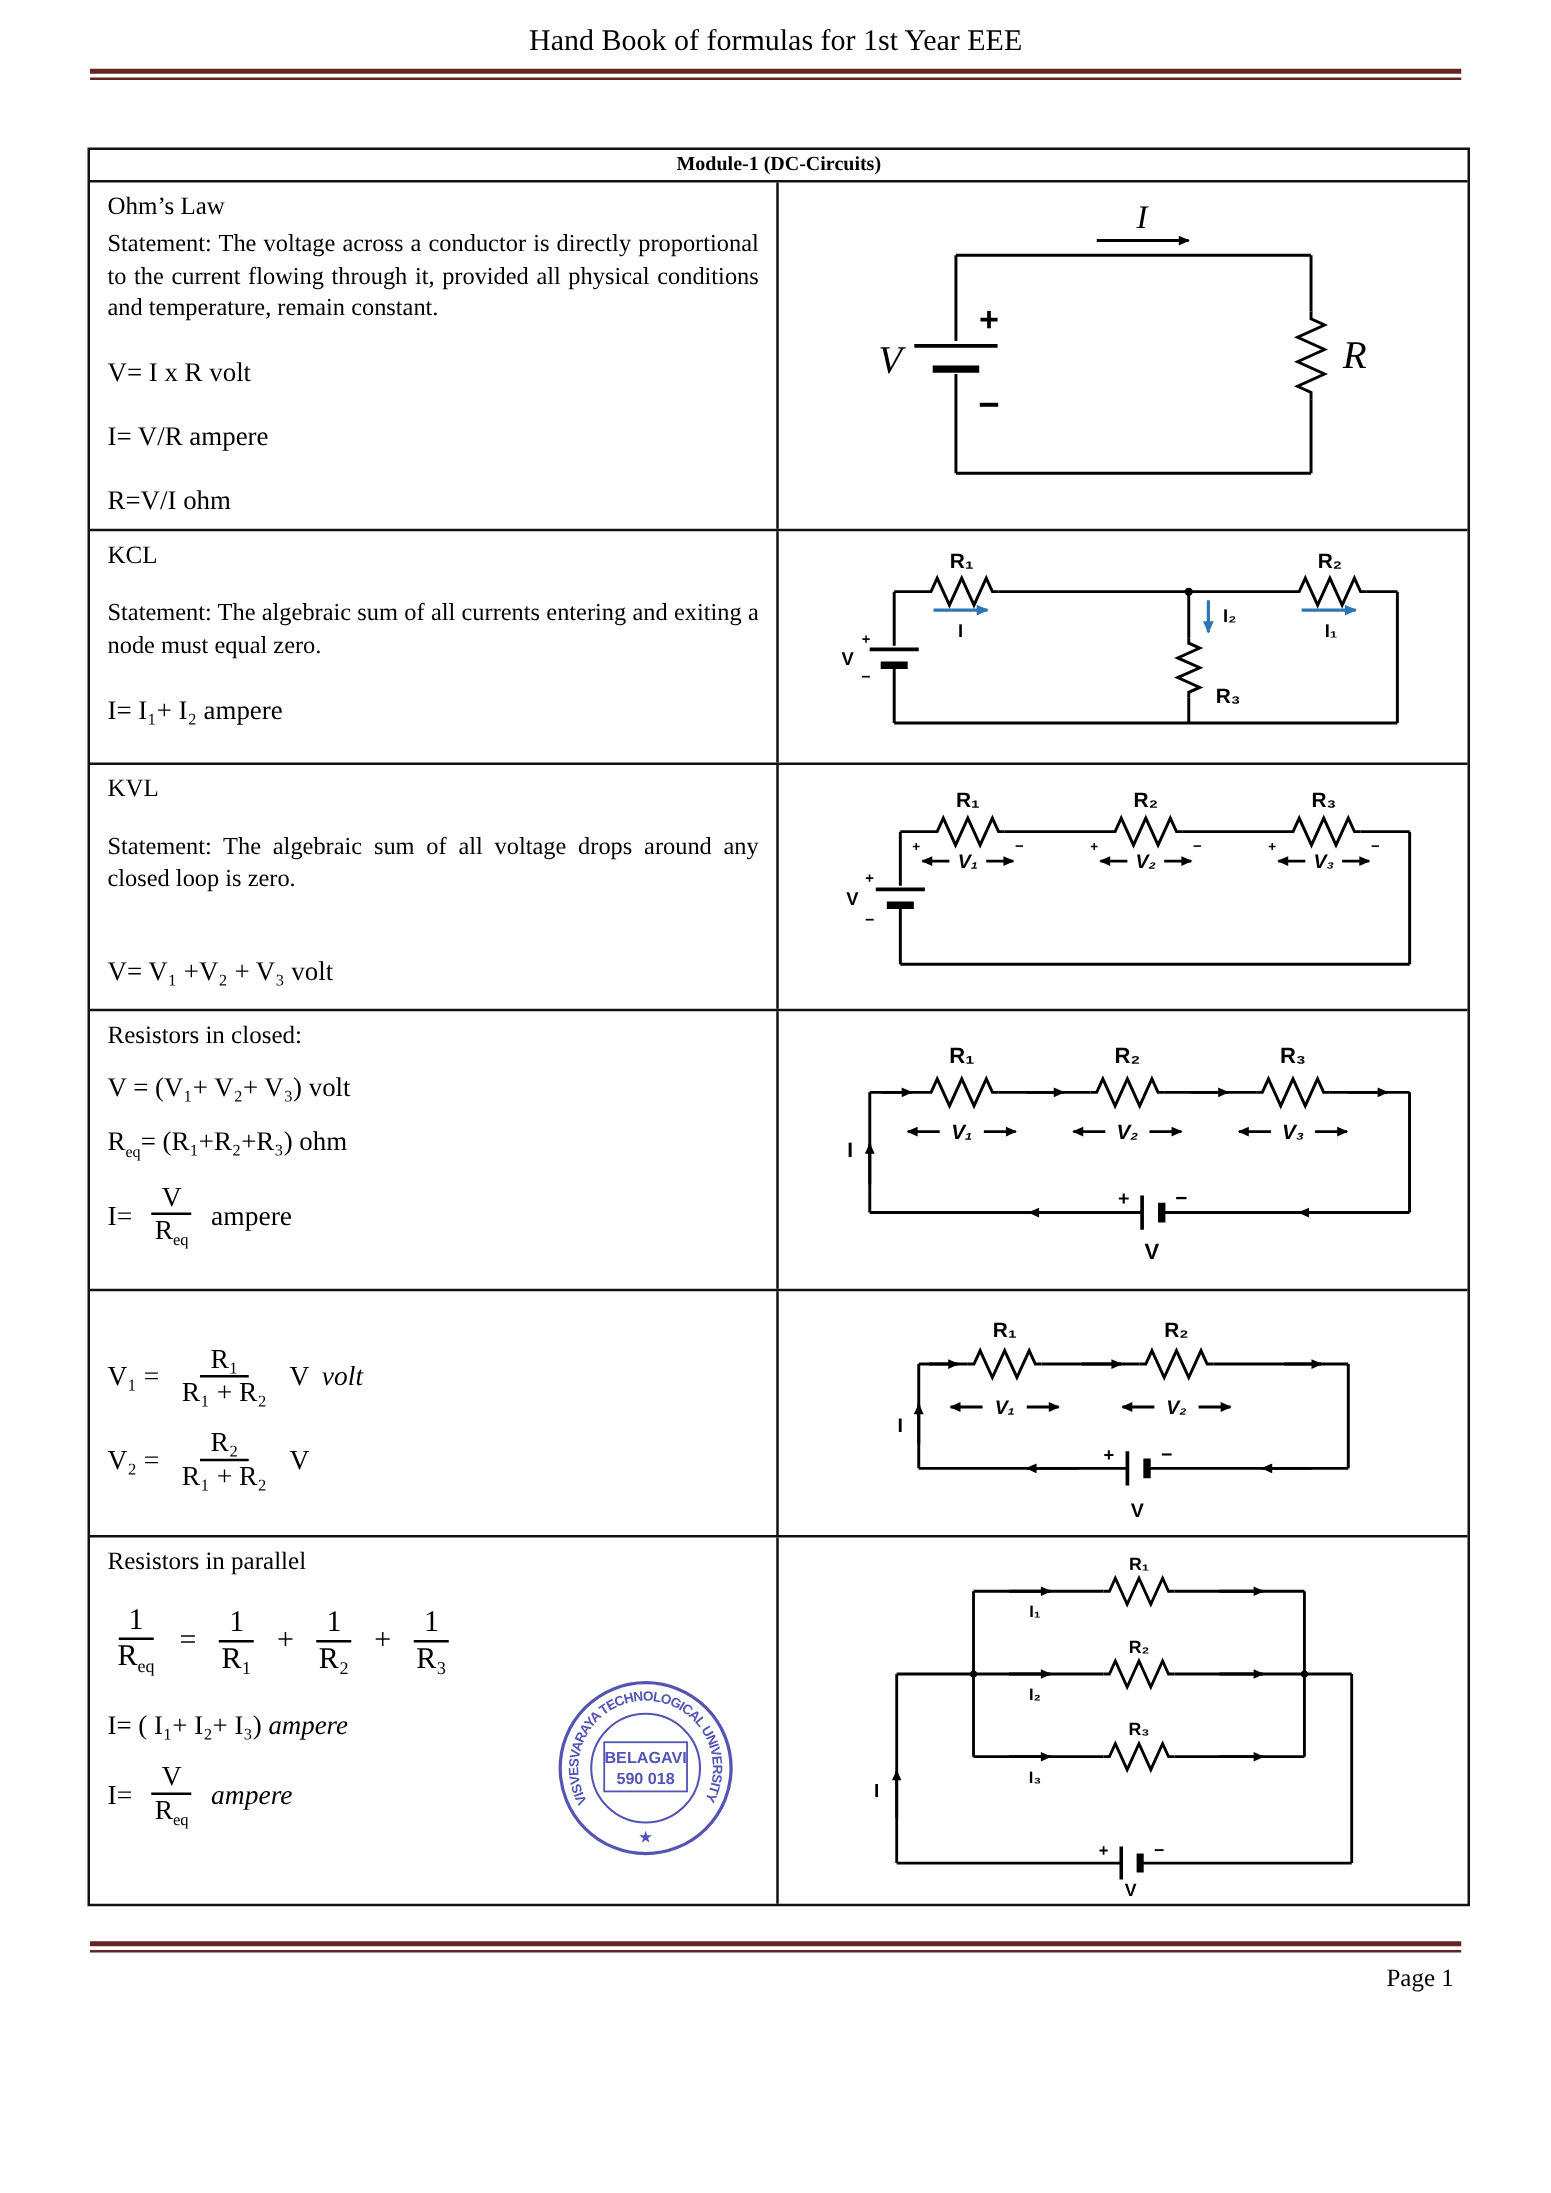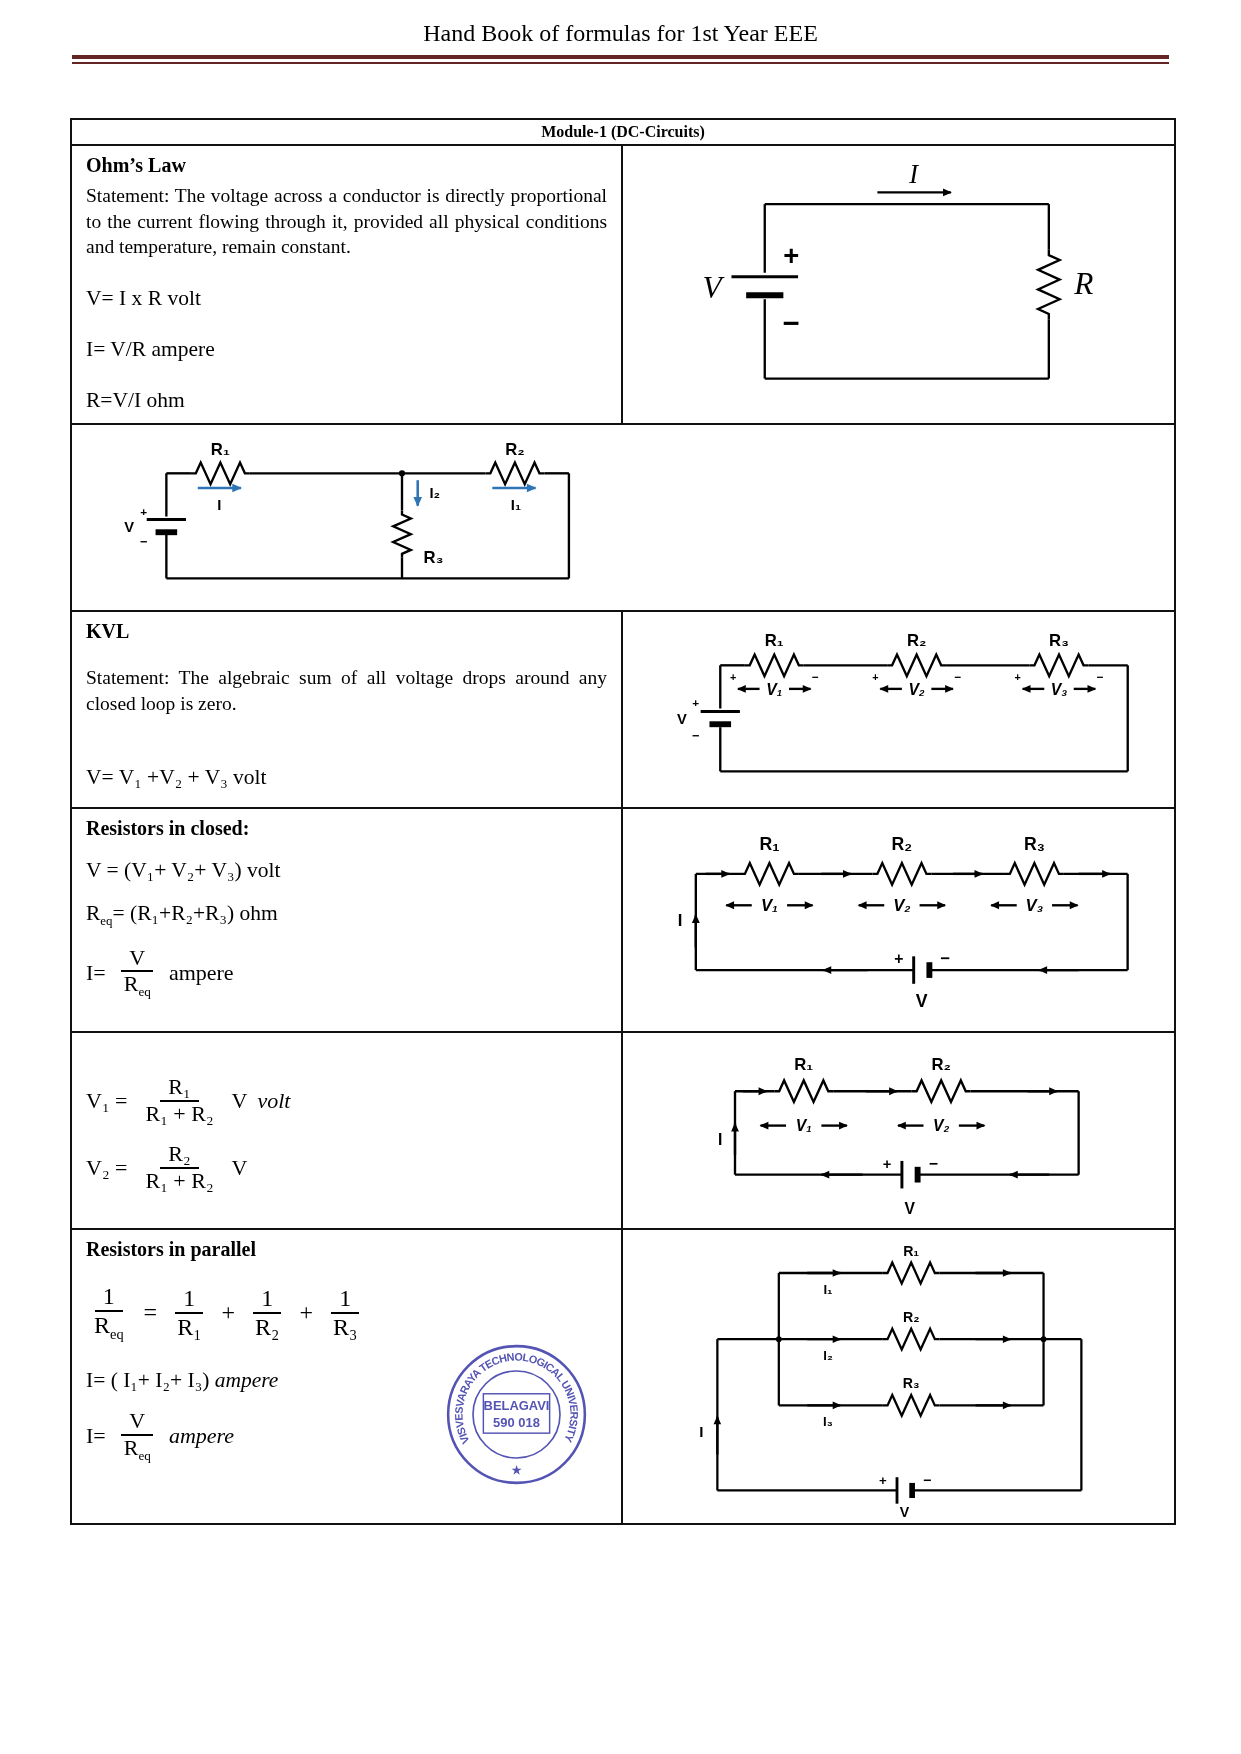--- a/index.html
+++ b/index.html
@@ -14,21 +14,21 @@
 
   .ftable{position:absolute;left:70px;top:118px;width:1102px;border:2px solid #111}
   .title-row{text-align:center;font-weight:700;font-size:16px;padding:3px 0}
   .trow{display:grid;grid-template-columns:551px 547px;border-top:2px solid #111}
   .r-ohm{min-height:250px}.r-kcl{min-height:180px}.r-kvl{min-height:190px}
   .r-series{min-height:222px}.r-vdiv{min-height:190px}.r-par{min-height:293px}
   .cell{padding:8px 14px 10px}
   .cell.left{border-right:2px solid #111;position:relative}
   .cell.right{display:flex;align-items:center;justify-content:center;padding:4px 2px}
 
-  .h{font-weight:700;font-size:20px}
+  .h{font-weight:400;font-size:20px}
   .stmt{font-size:19.5px;line-height:1.32;text-align:justify;margin-top:6px}
   .stmt b{font-weight:400}
   .formula{font-size:21.5px;margin-top:26px}
   .formula.tight{margin-top:18px}
   .kv-gap{margin-top:48px}
   .frac-line{display:flex;align-items:center;gap:10px;margin-top:16px;font-size:22px}
   .frac-line.big{font-size:24px;gap:12px}
   .frac{display:inline-flex;flex-direction:column;align-items:center;line-height:1.12}
   .frac .num{display:block;padding:0 8px;border-bottom:2px solid #000;text-align:center}
   .frac .den{display:block;padding:0 8px;text-align:left}
@@ -107,20 +107,25 @@
           <text class="serif-lbl" font-size="27" x="292" y="18" text-anchor="middle">I</text>
           <text class="serif-lbl" font-size="32" x="96" y="136" text-anchor="end">V</text>
           <text class="sign" font-size="28" x="167" y="102" text-anchor="middle">+</text>
           <text class="sign" font-size="30" x="167" y="172" text-anchor="middle">−</text>
           <text class="serif-lbl" font-size="32" x="456" y="132">R</text>
         </svg>
       </div>
     </div>
 
     <div class="trow r-kcl">
+      <div class="cell left">
+        <div class="h">KCL</div>
+        <p class="stmt" style="margin-top:22px"><b>Statement:</b><span> The algebraic sum of all currents entering and exiting a node must equal zero.</span></p>
+        <div class="formula">I= I₁+ I₂  ampere</div>
+      </div>
       <div class="cell right">
         <svg width="540" height="177" viewBox="0 0 550 180">
           <g class="wire">
             <path d="M90,45 H115"></path>
             <path d="M115,45 l5,0 l5,-11 l10,22 l10,-22 l10,22 l10,-22 l5,11 l5,0"></path>
             <path d="M175,45 H415"></path>
             <path d="M415,45 l5,0 l5,-11 l10,22 l10,-22 l10,22 l10,-22 l5,11 l5,0"></path>
             <path d="M475,45 H500"></path>
             <path d="M500,45 V152"></path>
             <path d="M90,152 H500"></path>
@@ -424,14 +429,21 @@
           <text class="lbl" font-size="16" x="68" y="214" text-anchor="middle">I</text>
           <text class="sign" font-size="14" x="260" y="264" text-anchor="middle">+</text>
           <text class="sign" font-size="15" x="307" y="264" text-anchor="middle">−</text>
           <text class="lbl" font-size="15" x="283" y="298" text-anchor="middle">V</text>
         </svg>
       </div>
     </div>
 
   </div>
 
+  <div class="footer">
+    <div class="hrule">
+      <div class="thick"></div>
+      <div class="thin"></div>
+    </div>
+    <div class="pageno">Page 1</div>
+  </div>
 
 </div>
 
 </body></html>

